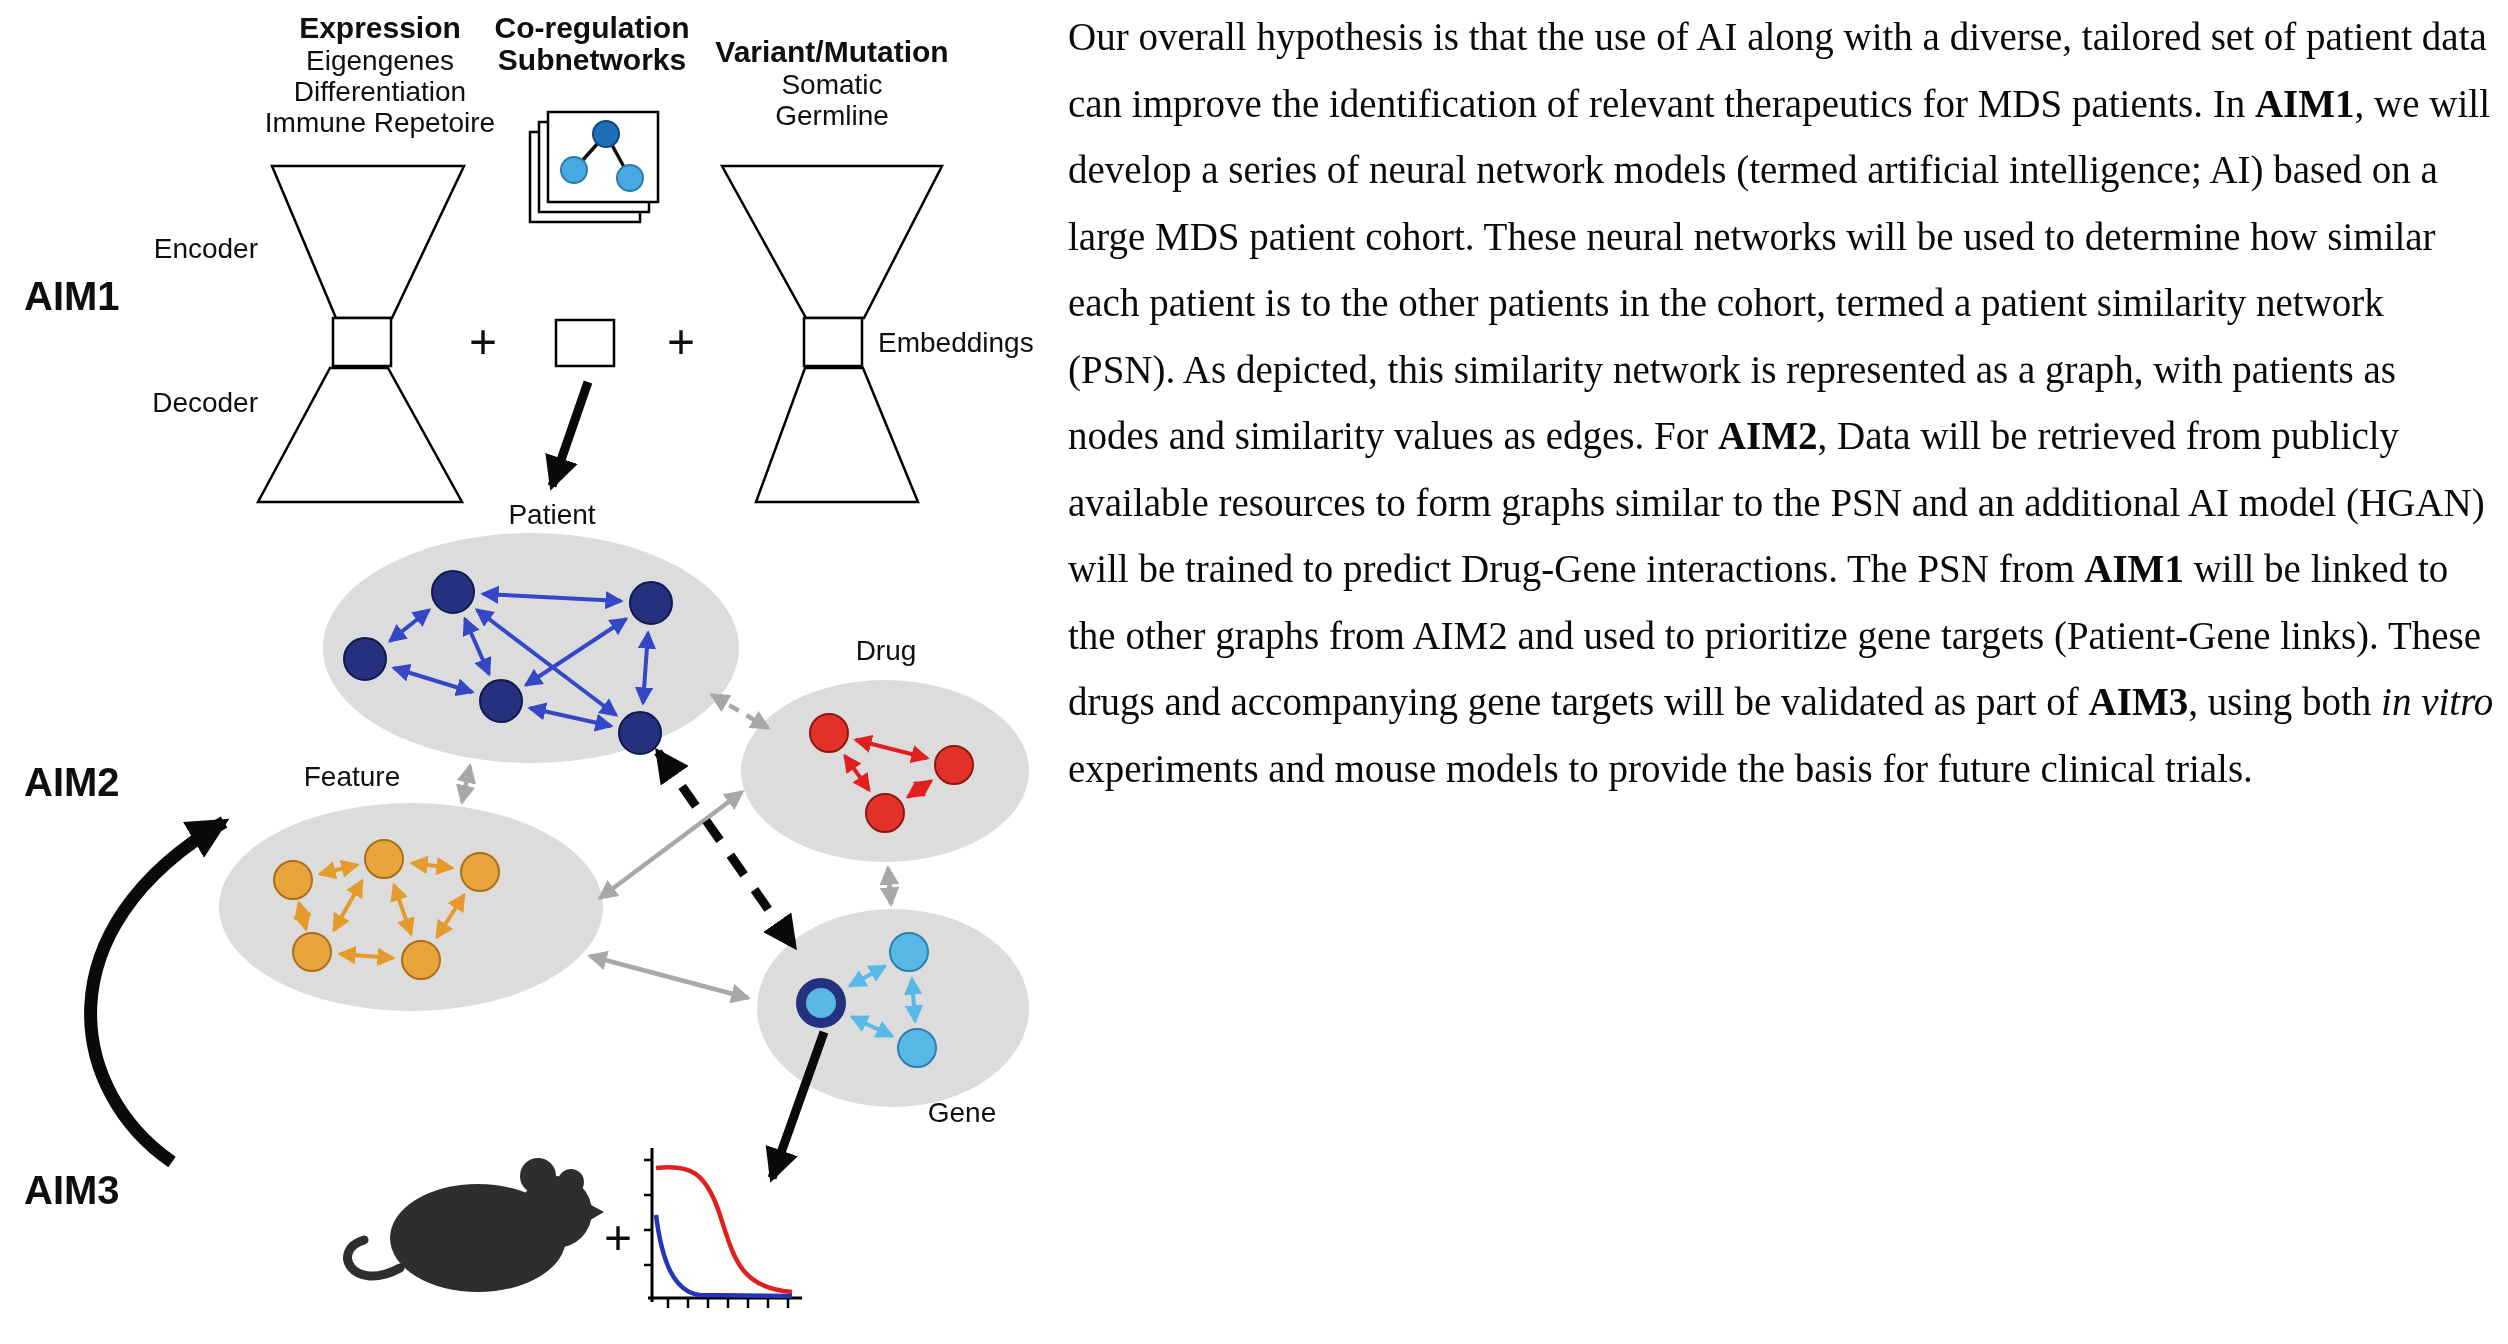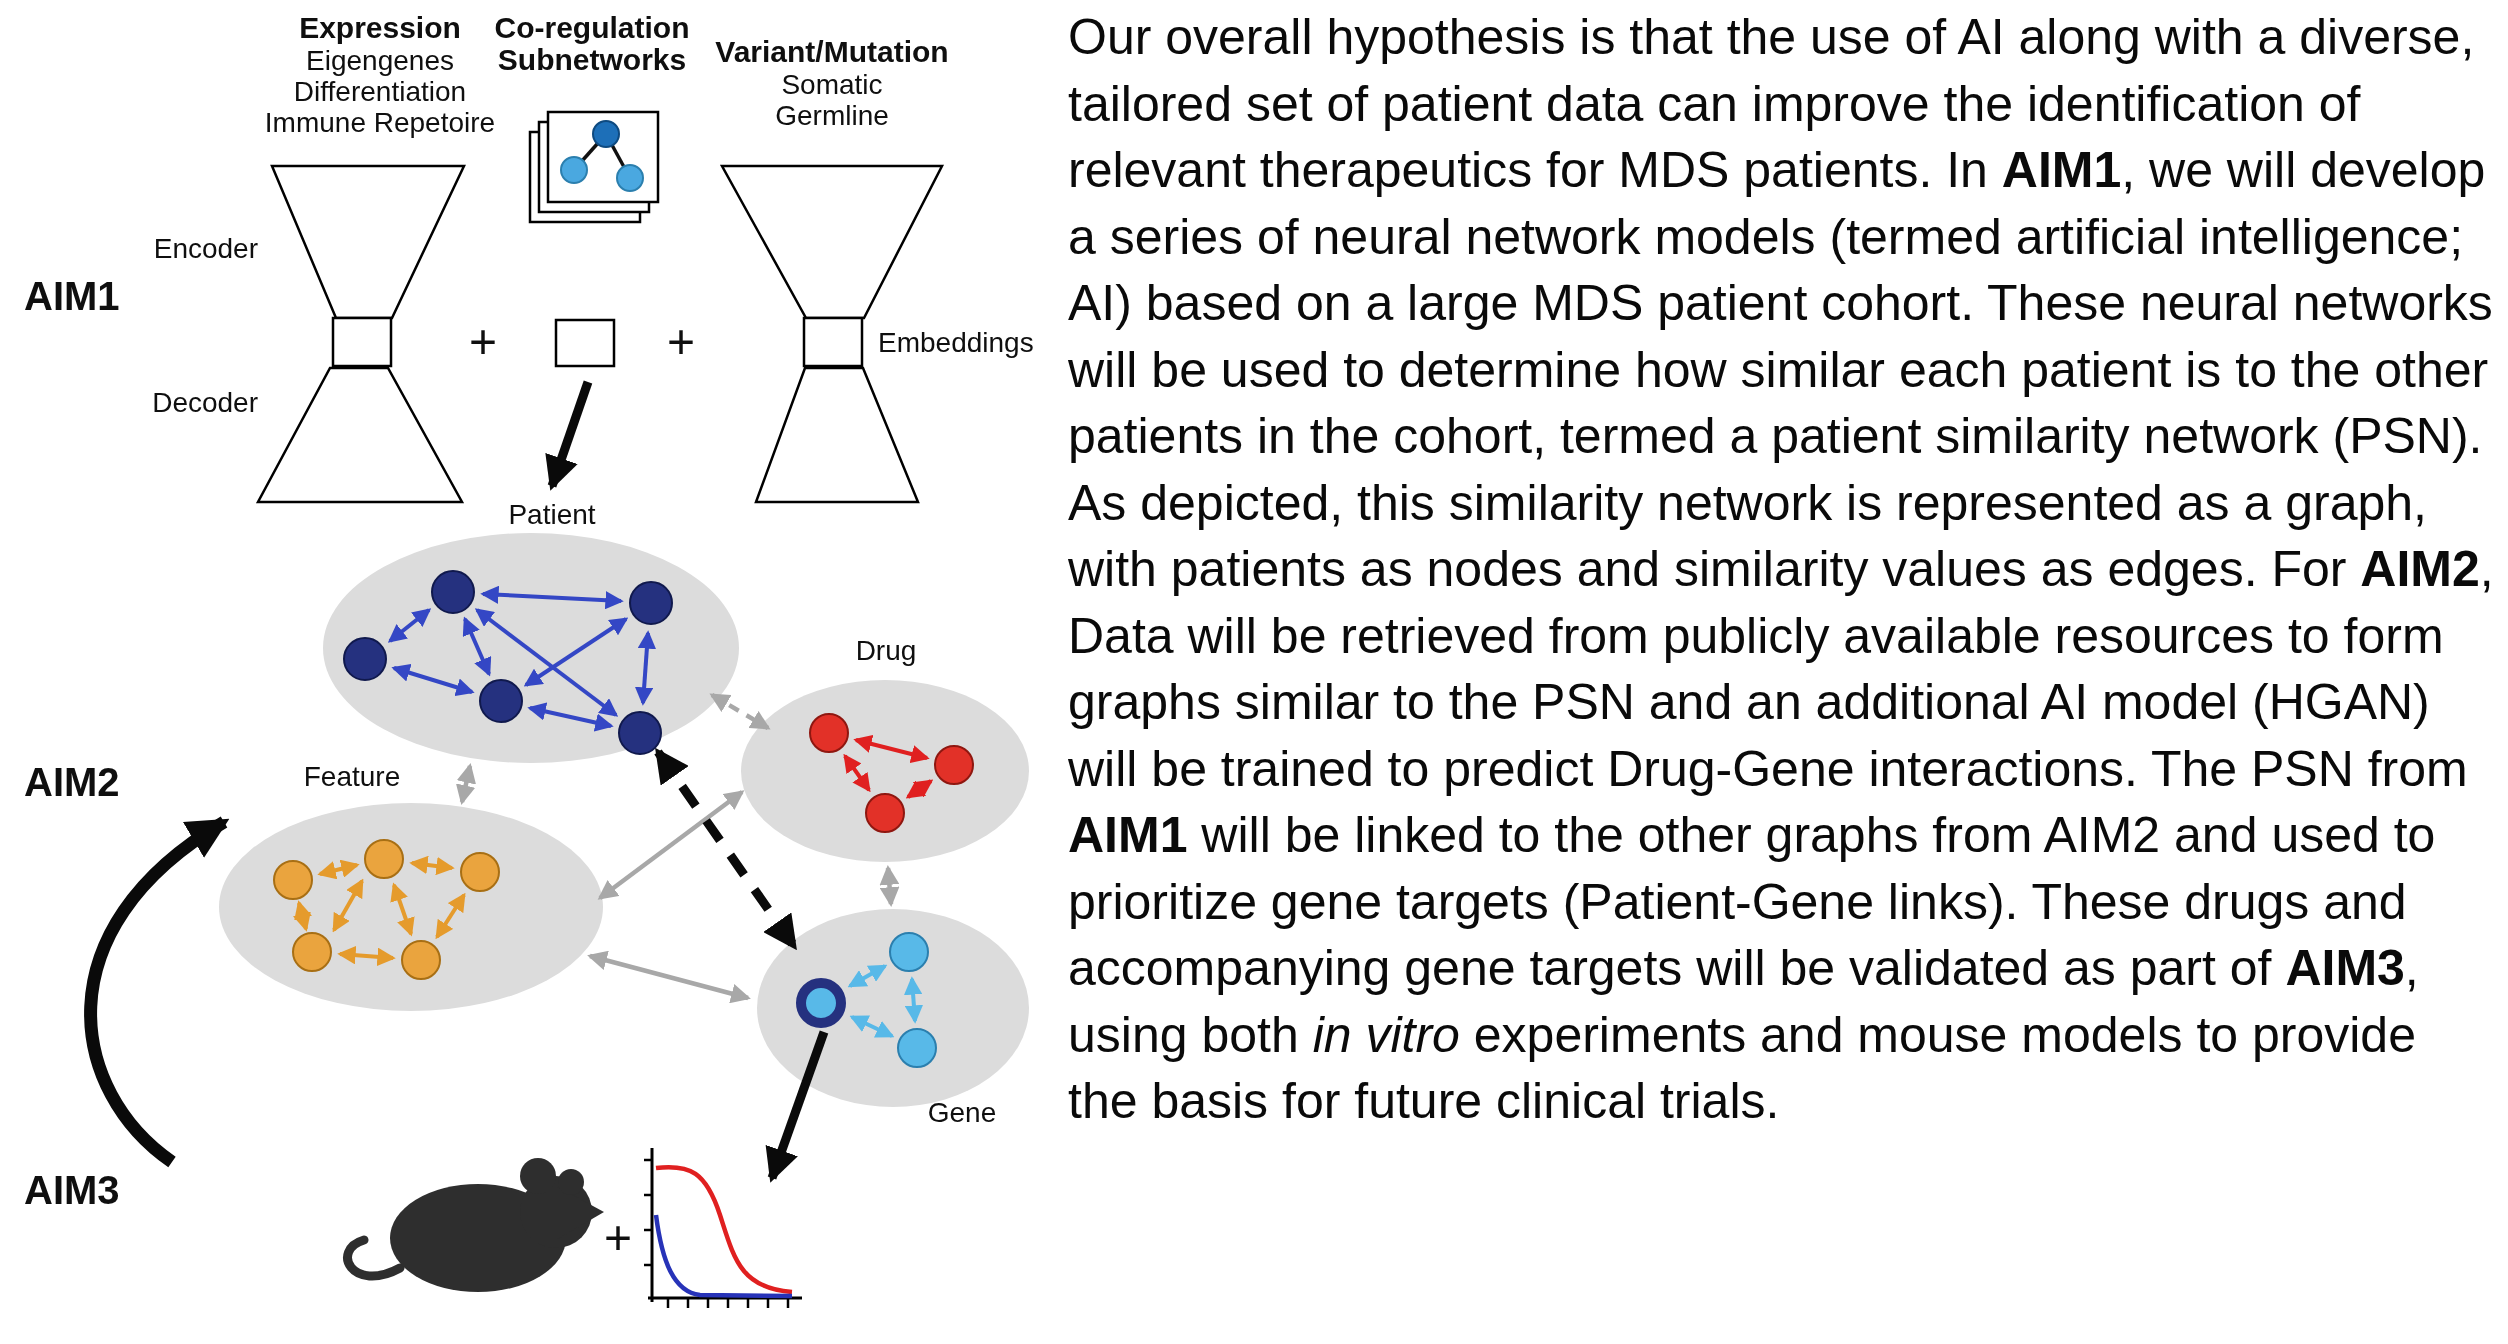--- a/index.html
+++ b/index.html
@@ -1,20 +1,20 @@
 <!DOCTYPE html>
 <html style="--patient-node: #25317f; --patient-edge: #3447c5; --drug-node: #e23128; --drug-edge: #e02020; --feature-node: #eaa43e; --feature-edge: #e59b2c; --gene-node: #58b9e8; --gene-edge: #58b9e8; --ellipse-bg: #dcdcdc; --arrow-gray: #a8a8a8; --mouse: #2e2e2e; --curve-red: #e02020; --curve-blue: #2733b8;"><head>
 <meta charset="utf-8">
 <style>
   * { margin:0; padding:0; box-sizing:border-box; }
   html,body { width:2508px; height:1344px; background:#ffffff; font-family:"Liberation Sans",sans-serif; overflow:hidden; }
   .page { display:flex; width:2508px; height:1344px; }
   .diagram-pane { flex:0 0 1052px; width:1052px; height:1344px; }
   .text-pane { flex:1; padding:4px 12px 0 16px; }
-  .description { font-size:50px; line-height:66.5px; color:#0a0a0a; }
+  .description { font-size:39px; line-height:66.5px; color:#0a0a0a;font-family:Liberation Serif, serif; }
 
   svg text { font-family:"Liberation Sans",sans-serif; fill:#0f0f0f; }
   .lbl      { font-size:28px; }
   .lbl-bold { font-size:30px; font-weight:bold; }
   .aim      { font-size:40px; font-weight:bold; }
   .plus     { font-size:48px; }
 
   .shape   { fill:#ffffff; stroke:#000000; stroke-width:2.5px; }
   .ellipse { fill:var(--ellipse-bg,#dcdcdc); }
 

